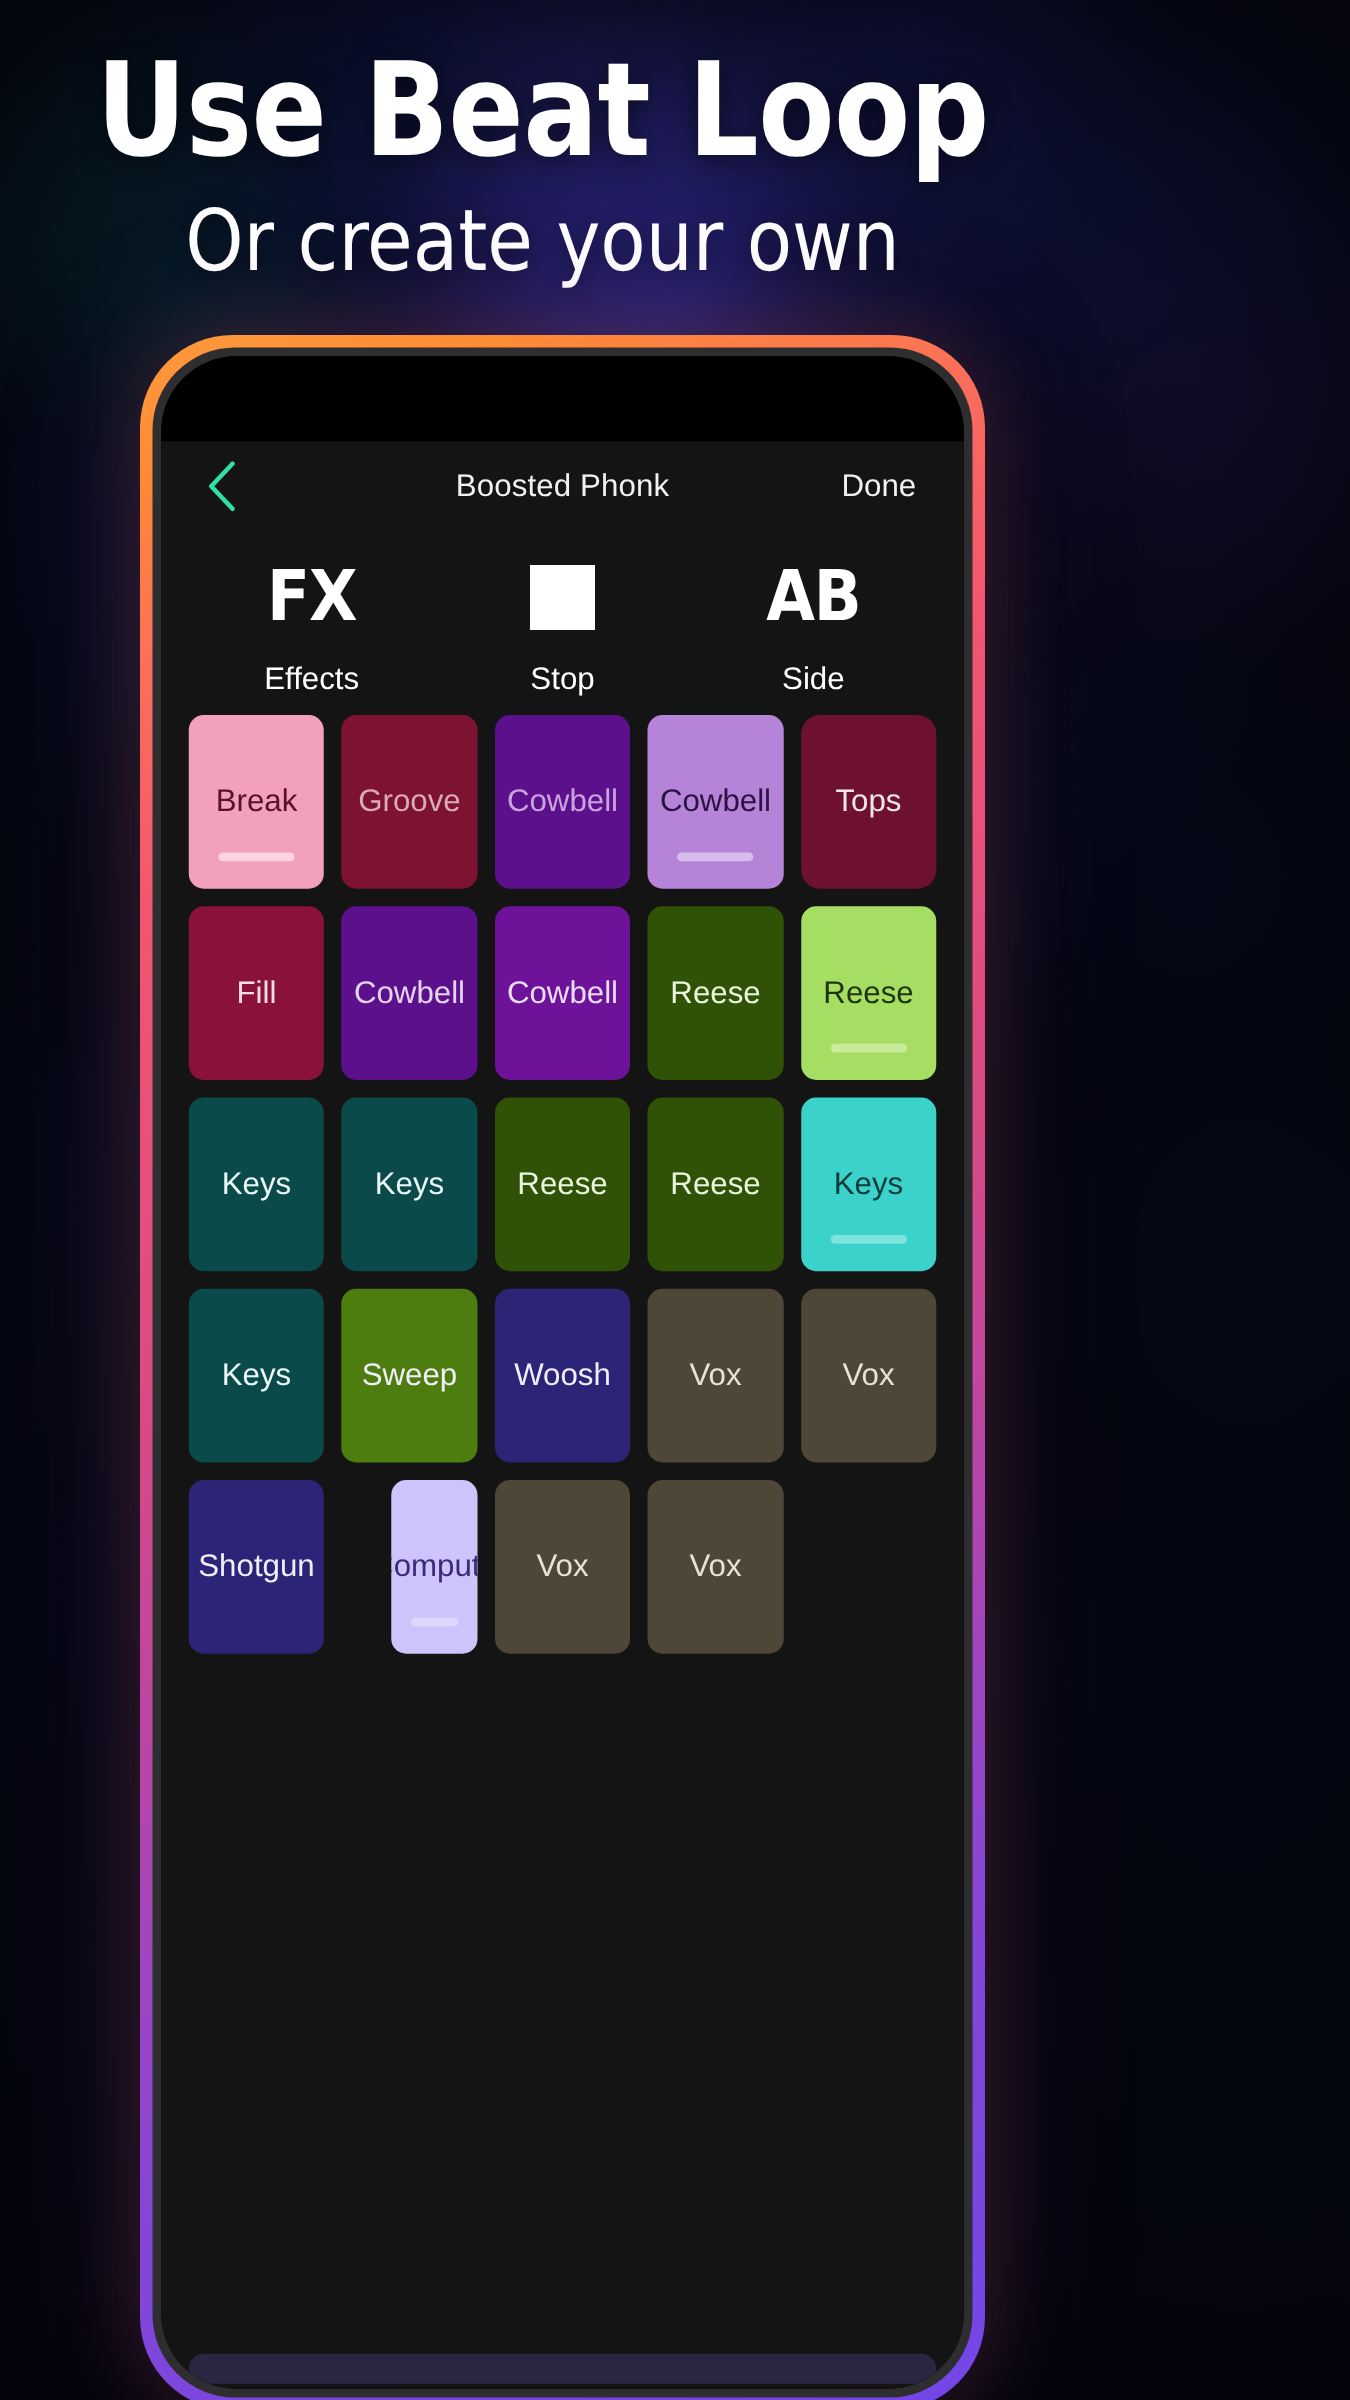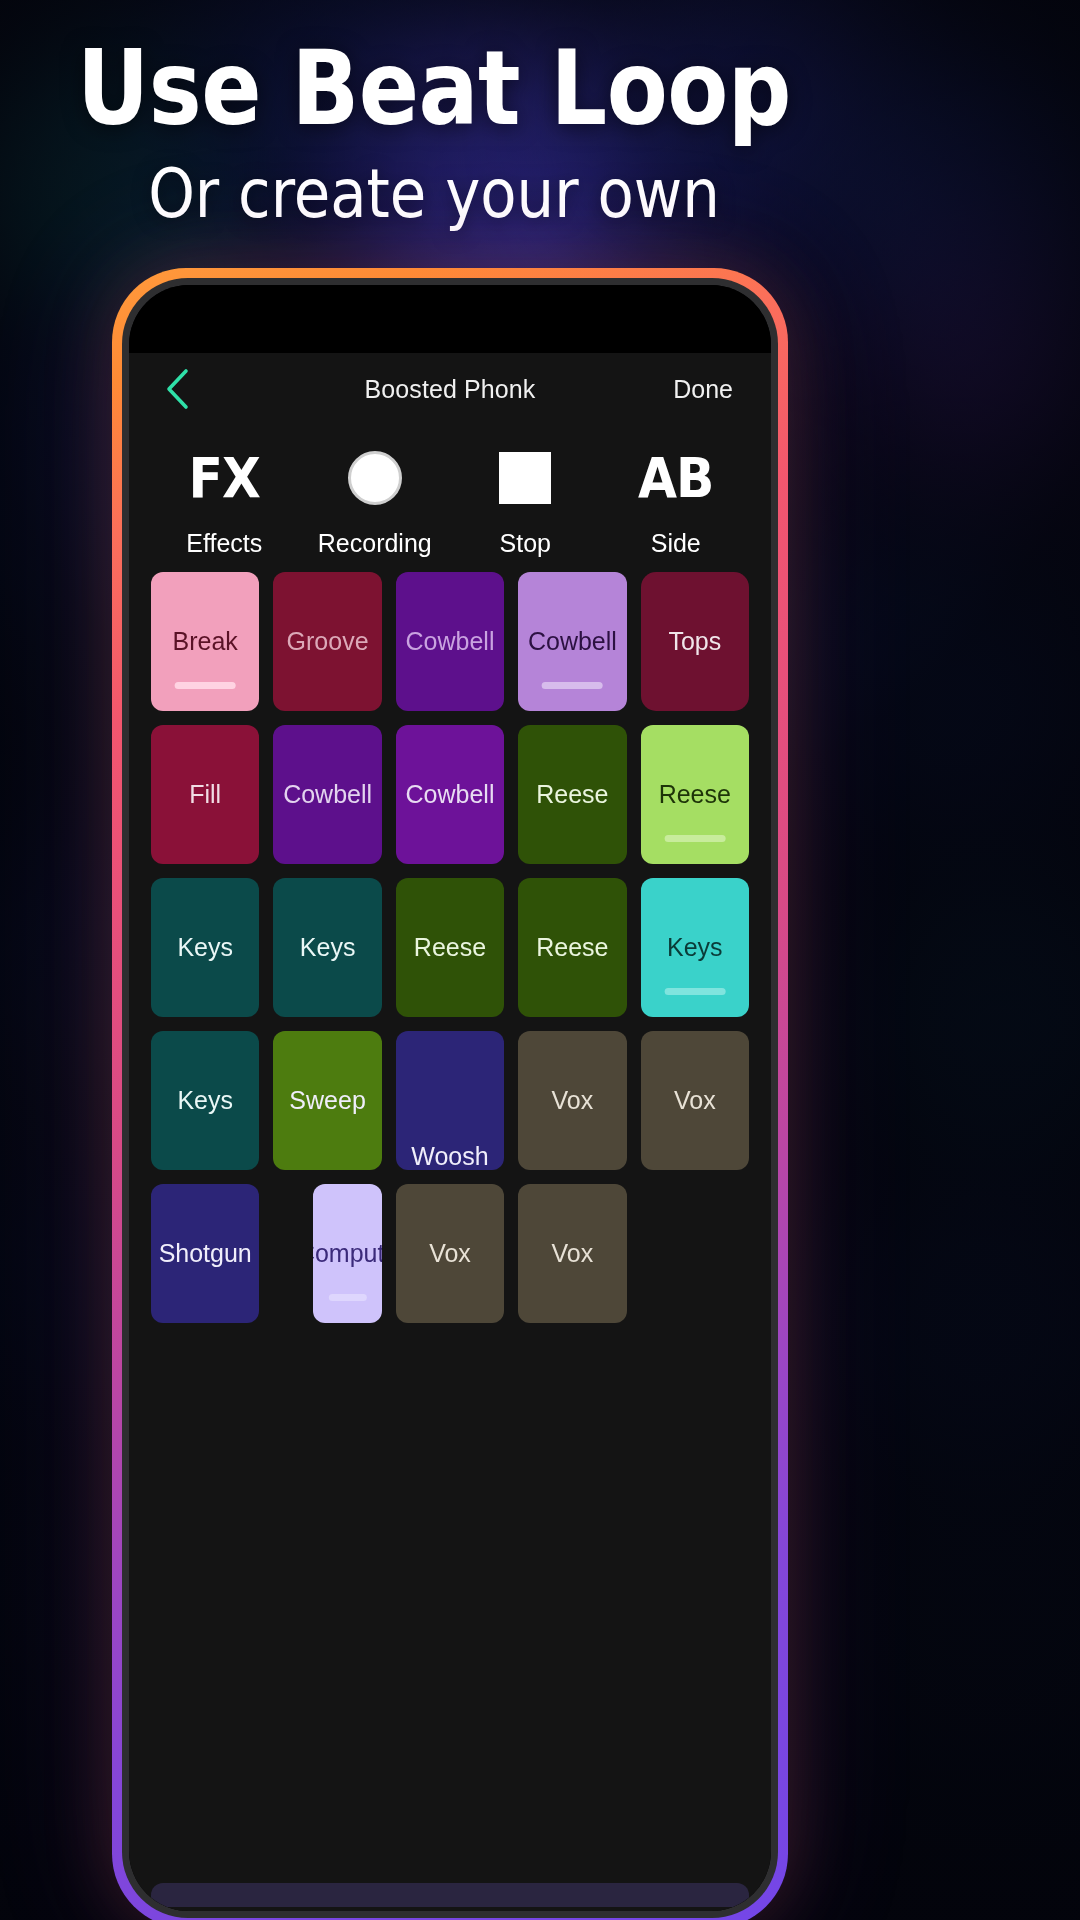--- a/index.html
+++ b/index.html
@@ -226,26 +226,20 @@
 
         <div id="toolbar">
 
           <div class="tool">
             <div class="tool-icon">
               <span class="tool-fx">FX</span>
             </div>
             <div class="tool-label">Effects</div>
           </div>
 
-          <div class="tool">
-            <div class="tool-icon">
-              <div class="tool-circle"></div>
-            </div>
-            <div class="tool-label">Recording</div>
-          </div>
 
           <div class="tool">
             <div class="tool-icon">
               <div class="tool-square"></div>
             </div>
             <div class="tool-label">Stop</div>
           </div>
 
           <div class="tool">
             <div class="tool-icon">
@@ -305,21 +299,21 @@
             <div class="pad" style="background: rgb(58, 210, 202); color: rgb(10, 59, 56);">
               <span>Keys</span>
               <div class="bar" style="background: rgb(127, 228, 222);"></div>
             </div>
             <div class="pad" style="background: rgb(11, 74, 74); color: rgb(234, 247, 246);">
               <span>Keys</span>
             </div>
             <div class="pad" style="background: #4d7c0f; color: rgb(240, 238, 251); text-align: center;">
               <span>Sweep</span>
             </div>
-            <div class="pad" style="background: rgb(44, 37, 119); color: rgb(240, 238, 251); align-items: flex-end;">
+            <div class="pad" style="background: rgb(44, 37, 119); color: rgb(240, 238, 251);">
               <span>Woosh</span>
             </div>
             <div class="pad" style="background: rgb(78, 71, 56); color: rgb(232, 226, 214);">
               <span>Vox</span>
             </div>
             <div class="pad" style="background: rgb(78, 71, 56); color: rgb(232, 226, 214);">
               <span>Vox</span>
             </div>
             <div class="pad" style="background: rgb(44, 37, 119); color: rgb(240, 238, 251);">
               <span>Shotgun</span>

